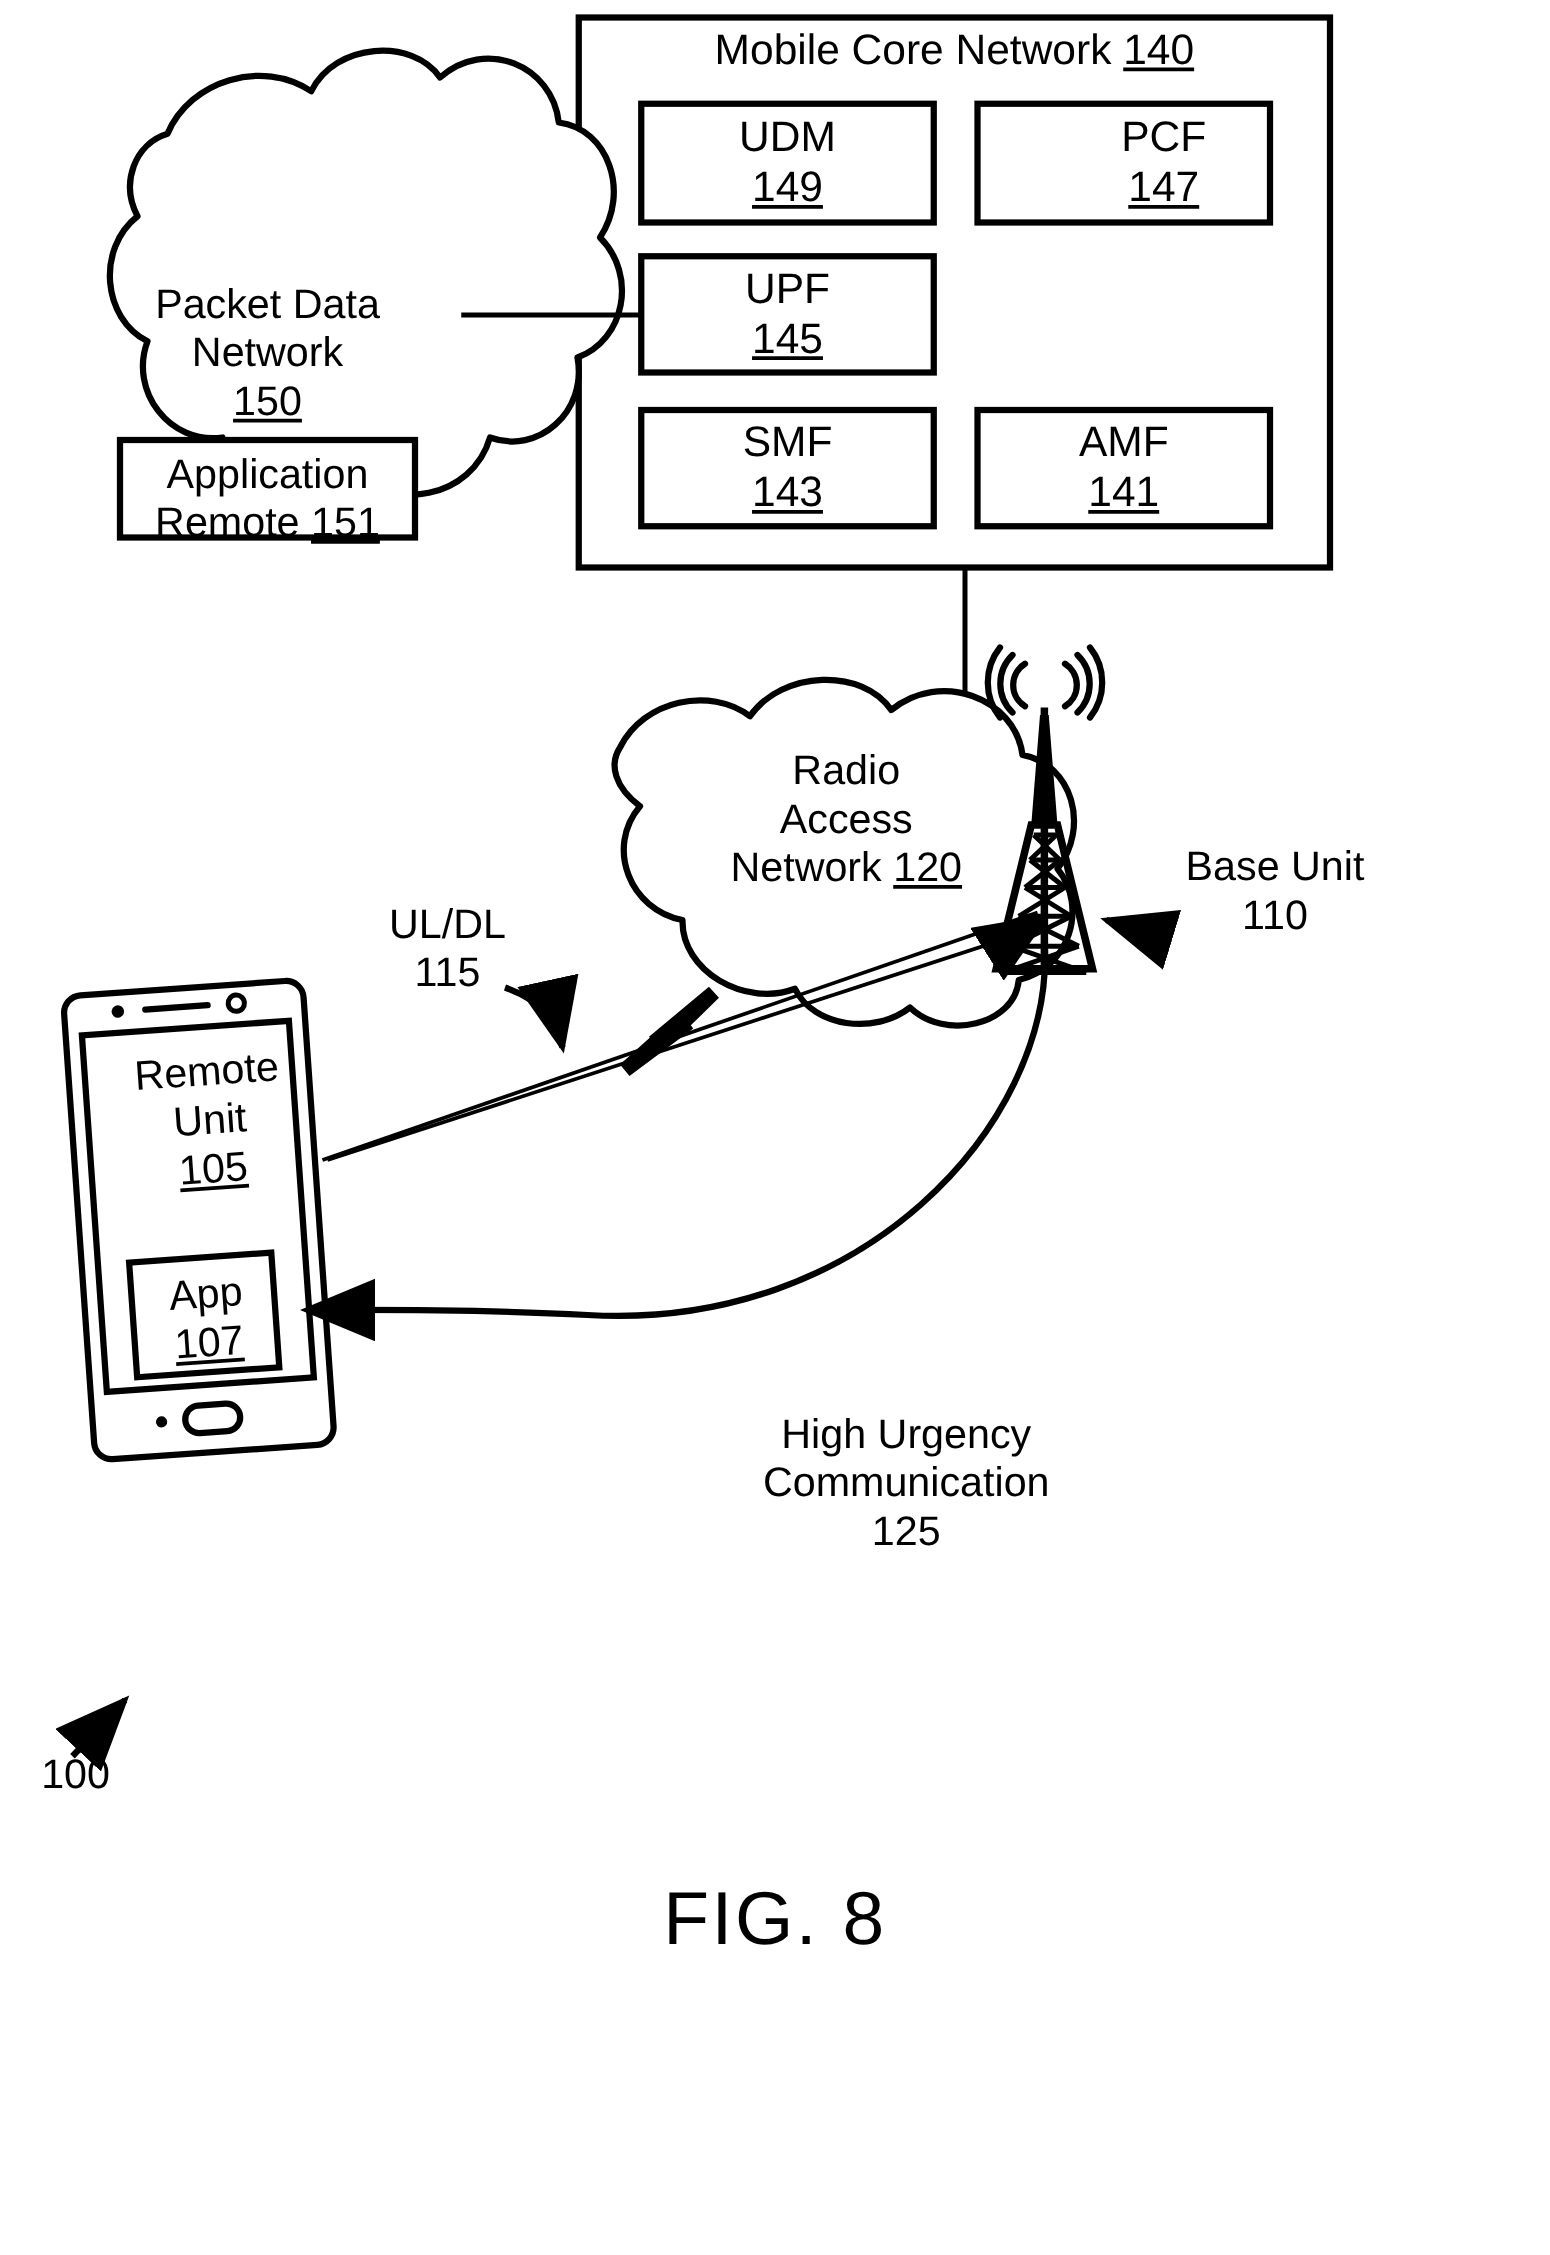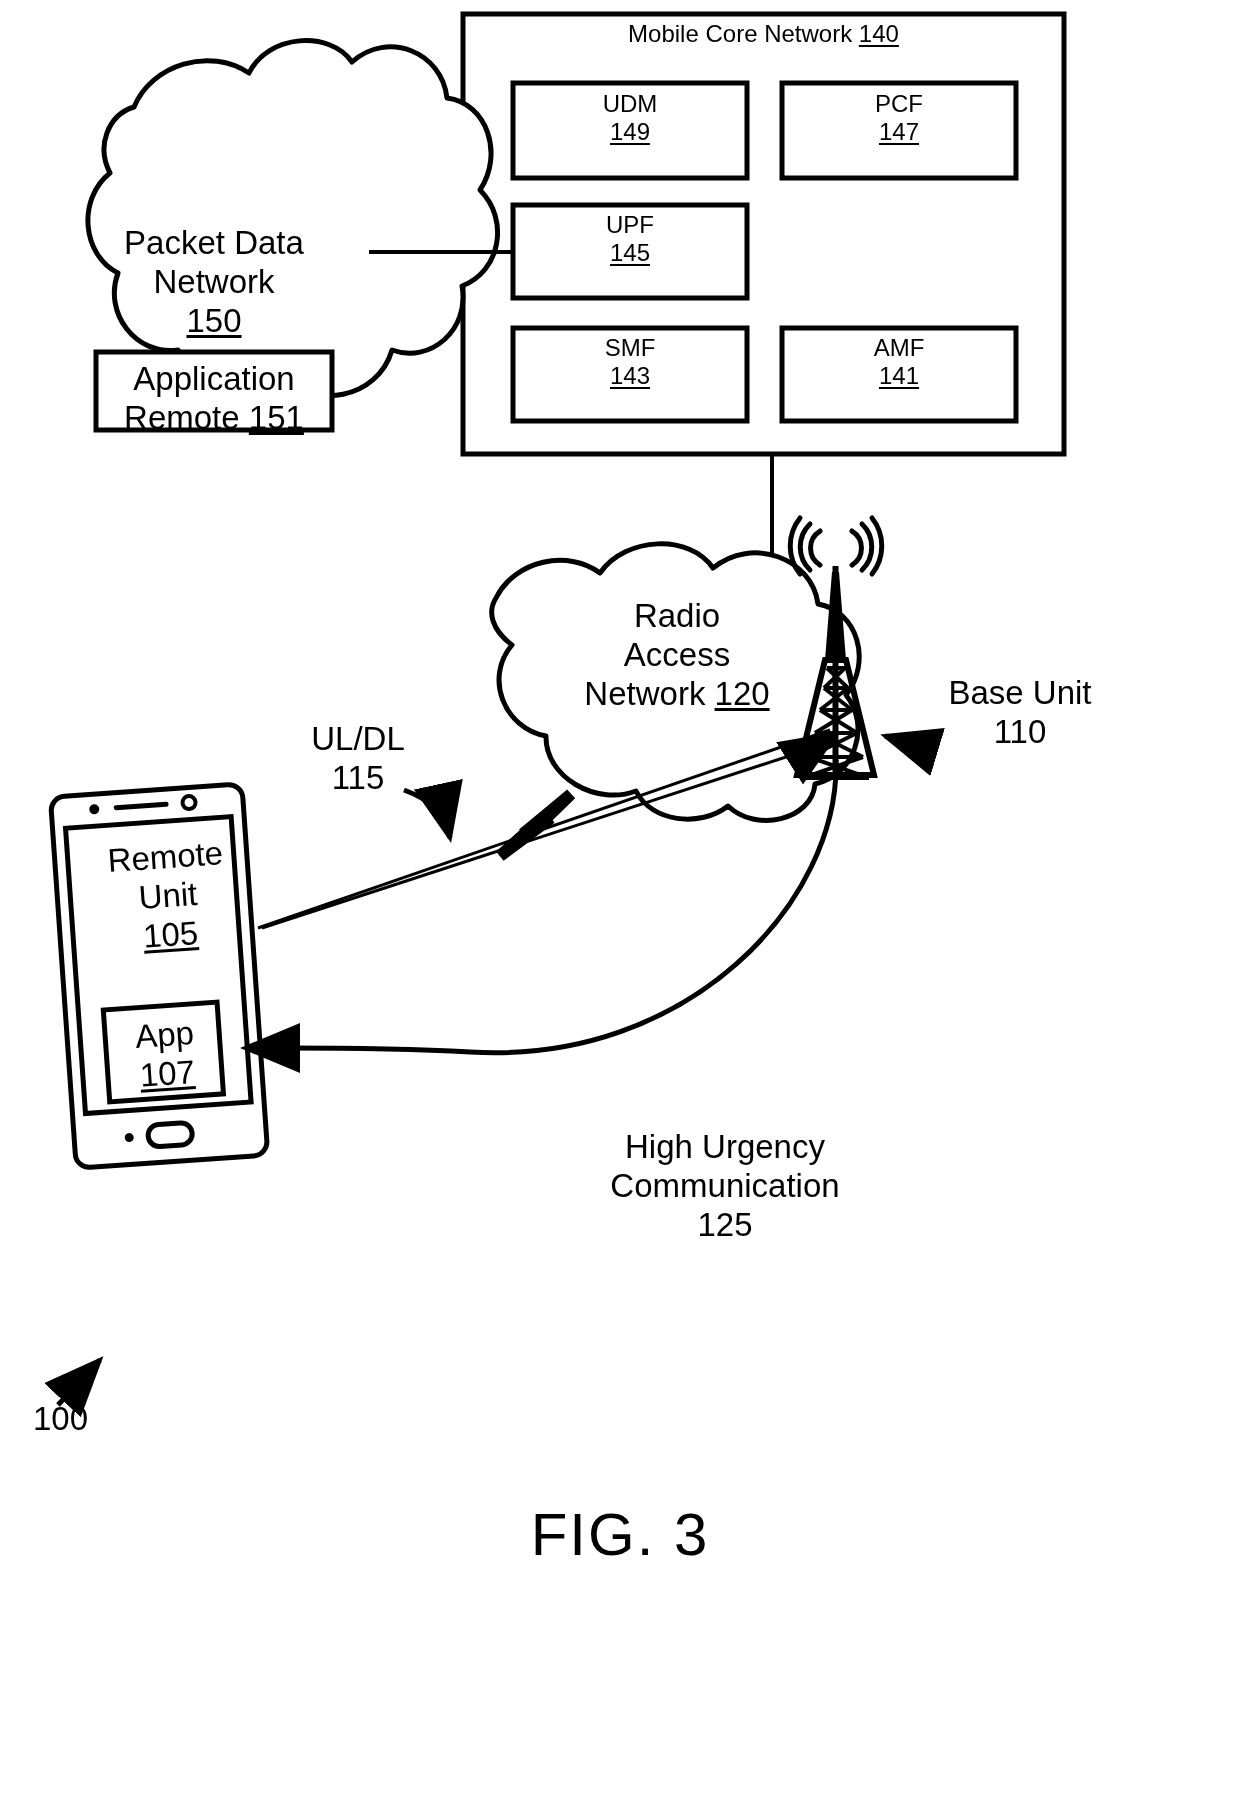--- a/index.html
+++ b/index.html
@@ -1,21 +1,21 @@
 <!DOCTYPE html>
 <html><head>
 <meta charset="utf-8">
 <style>
   html,body{margin:0;padding:0;background:#ffffff;}
   body{width:1240px;height:1804px;position:relative;overflow:hidden;
        font-family:"Liberation Sans", sans-serif;color:#000;}
   #stage{position:absolute;left:0;top:0;width:1240px;height:1804px;}
   svg#canvas{position:absolute;left:0;top:0;width:1240px;height:1804px;}
   .lbl{position:absolute;text-align:center;line-height:1.18;color:#000;}
-  .t34{font-size:24px;}
+  .t34{font-size:34px;}
   .t33{font-size:33px;}
   .t60{font-size:60px;}
   .u{text-decoration:underline;text-underline-offset:3px;}
   .nowrap{white-space:nowrap;}
 </style>
 </head>
 <body>
 
 <div id="stage">
 
@@ -163,21 +163,21 @@
   <div class="lbl t34 nowrap" style="left:463px;top:20px;width:601px;">
     <span>Mobile Core Network</span>
     <span class="u">140</span>
   </div>
 
   <div class="lbl t34" style="left:513px;top:90px;width:234px;">
     <div>UDM</div>
     <div class="u">149</div>
   </div>
 
-  <div class="lbl t34" style="left:782px;top:90px;width:234px;">
+  <div class="lbl t34" style="left:814px;top:90px;width:234px;">
     <div>PCF</div>
     <div class="u">147</div>
   </div>
 
   <div class="lbl t34" style="left:513px;top:211px;width:234px;">
     <div>UPF</div>
     <div class="u">145</div>
   </div>
 
   <div class="lbl t34" style="left:513px;top:334px;width:234px;">
@@ -235,15 +235,15 @@
   </div>
 
   <div class="lbl t33" style="left:565px;top:1128px;width:320px;">
     <div>High Urgency</div>
     <div>Communication</div>
     <div>125</div>
   </div>
 
   <div class="lbl t33" style="left:8px;top:1400px;width:80px;text-align:right;">100</div>
 
-  <div class="lbl t60" style="left:0px;top:1500px;width:1240px;letter-spacing:2px;">FIG. 3</div>
+  <div class="lbl t60" style="left:0px;top:1500px;width:1240px;letter-spacing:2px;">FIG. 8</div>
 
 </div>
 
 </body></html>

